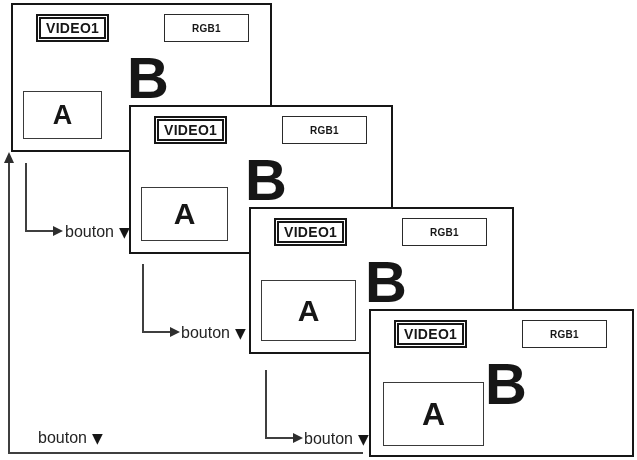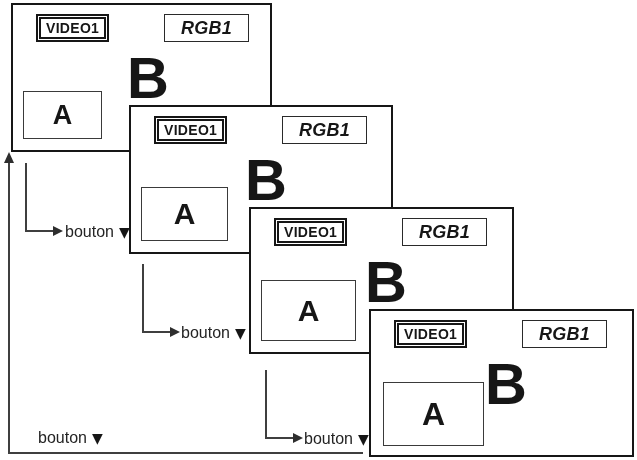--- a/index.html
+++ b/index.html
@@ -36,21 +36,21 @@
     font-weight: bold; font-size: 14px; line-height: 16px;
     color: #161616; letter-spacing: 0.3px;
   }
 
   
   .main-badge {
     position: absolute; left: 151px; top: 9px;
     width: 85px; height: 28px;
     border: 1.5px solid #2a2a2a; background: #ffffff;
     display: flex; align-items: center; justify-content: center;
-    font-weight: bold; font-size: 18px; color: #161616; letter-spacing: 0.3px; font-style: italic;
+    font-weight: bold; font-size: 10px; color: #161616; letter-spacing: 0.3px;
   }
 
   
   .letter-b {
     position: absolute; left: 114px; top: 44px;
     font-size: 58px; font-weight: bold; line-height: 1; color: #161616;
   }
 
   
   .pip-window {

